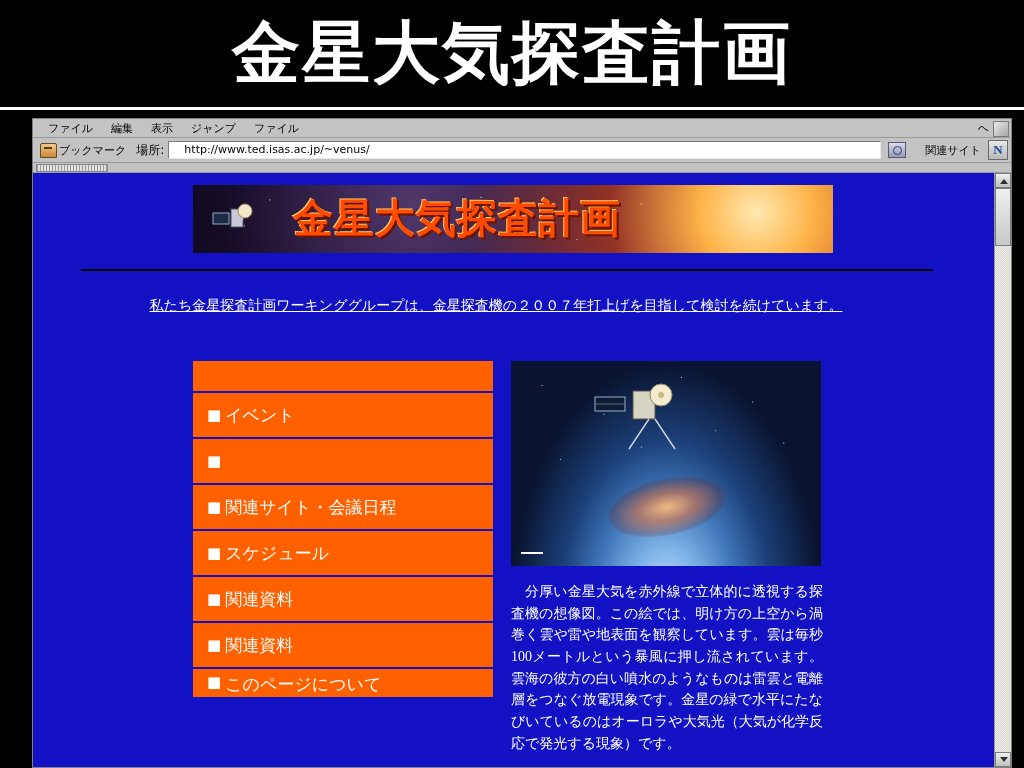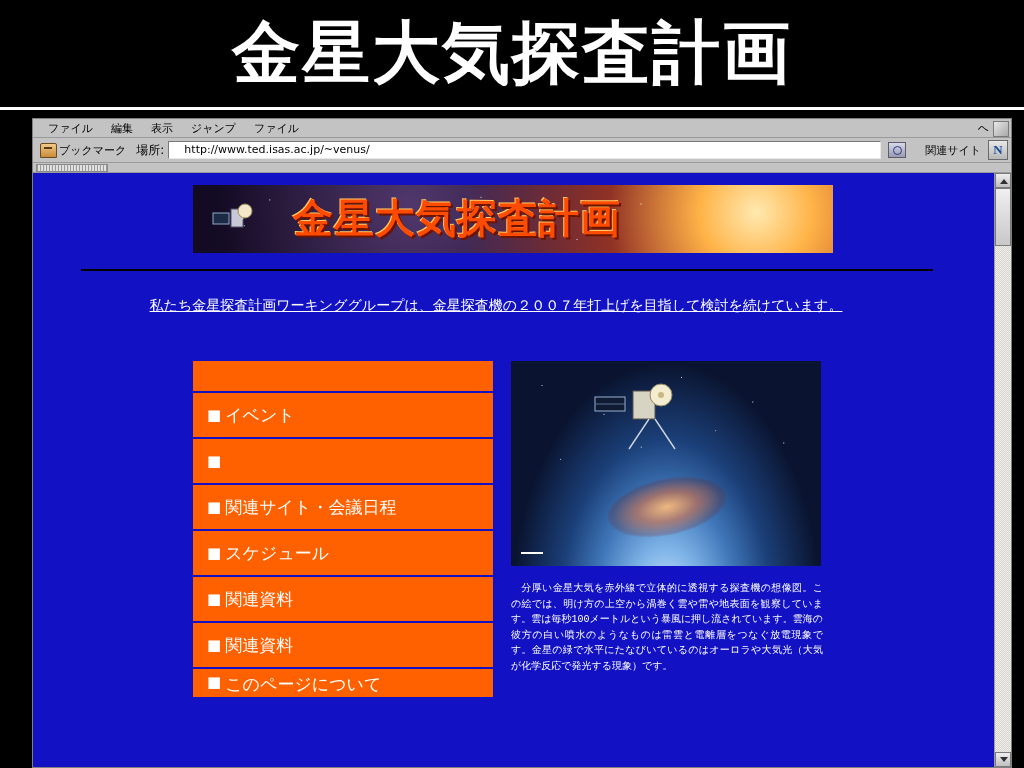--- a/index.html
+++ b/index.html
@@ -380,23 +380,23 @@
     width: 22px; height: 2px;
     background: #ffffff;
   }
 
   .caption {
     position: absolute;
     left: 478px;
     top: 408px;
     width: 312px;
     color: #ffffff;
-    font-size: 10px;
+    font-size: 14px;
     line-height: 1.55;
-    font-family: Liberation Mono, monospace;
+    font-family: Liberation Serif, serif;
     text-align: justify;
   }
 </style>
 </head>
 <body>
 
 <div class="slide-title">金星大気探査計画</div>
 
 <div class="browser-window">
 

